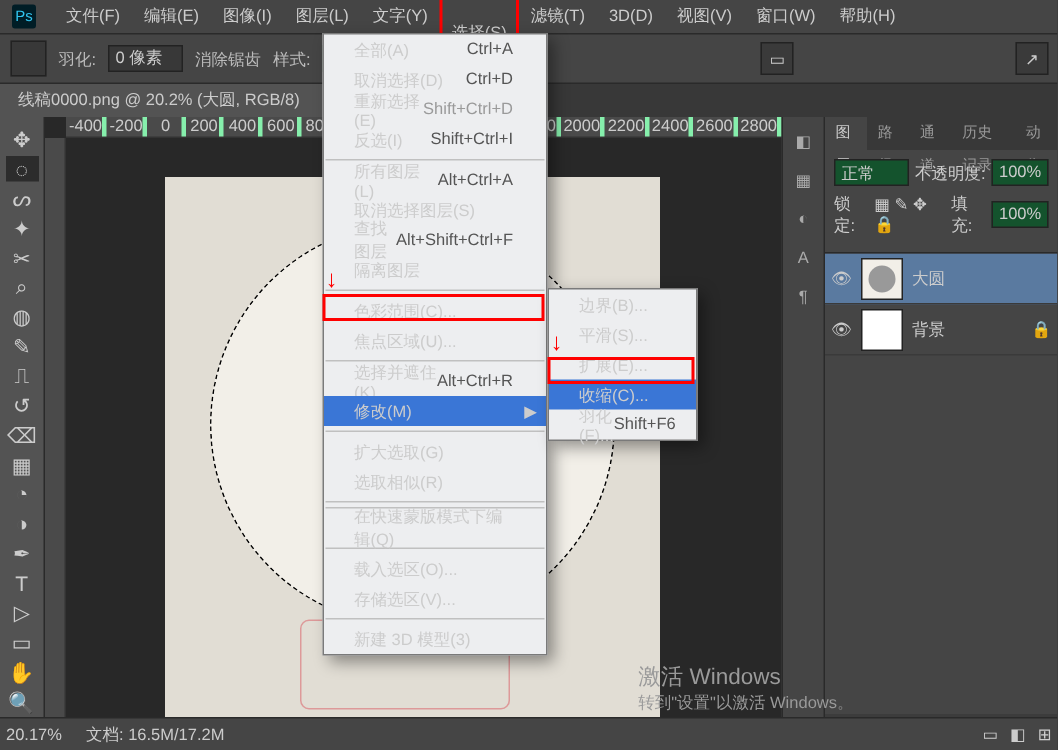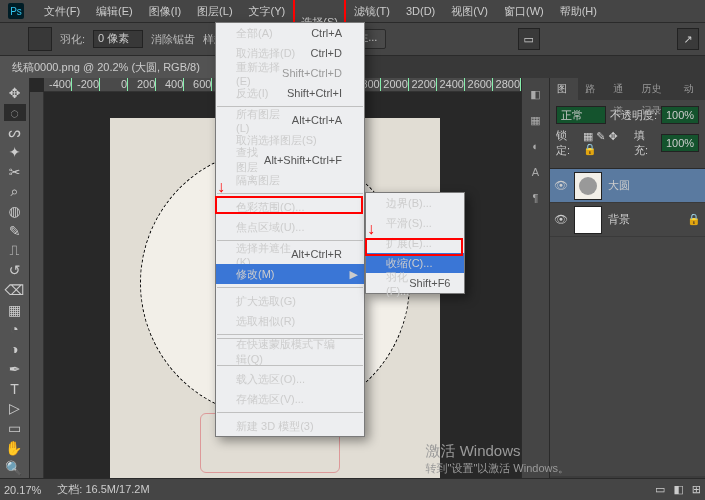--- a/index.html
+++ b/index.html
@@ -1,39 +1,39 @@
 <!DOCTYPE html>
 <html><head>
 <meta charset="utf-8">
 <style>
 *{margin:0;padding:0;box-sizing:border-box;font-family:"Microsoft YaHei",sans-serif;font-size:11px;color:#ccc;user-select:none}
 body{background:#535353;width:705px;height:500px;overflow:hidden;position:relative}
 .menubar{background:#454545;height:22px;display:flex;align-items:center;padding-left:36px}
 .menubar .ps{position:absolute;left:8px;top:3px;width:16px;height:16px;background:#001d26;border-radius:2px;display:flex;align-items:center;justify-content:center;color:#31c5f0;font-weight:normal;font-size:10px}
 .mi{padding:0 8px;height:22px;line-height:22px}
 .mi.hl{border:2px solid #f00;padding:16px 6px}
-.optbar{background:#454545;height:34px;border-top:1px solid #2a2a2a;border-bottom:1px solid #2a2a2a;display:flex;align-items:center;padding-left:28px;gap:8px}
+.optbar{background:#454545;height:34px;border-top:1px solid #2a2a2a;border-bottom:1px solid #2a2a2a;display:flex;align-items:center;padding-left:7px;gap:8px}
 .optbar .ico{width:24px;height:24px;background:#383838;border:1px solid #222}
 .optbar .lbl{color:#bbb}
 .optbar .inp{width:50px;height:18px;background:#383838;border:1px solid #222;color:#ccc;padding:0 4px}
 .optbar .btn{height:20px;padding:0 8px;background:#4a4a4a;border:1px solid #2a2a2a;border-radius:2px}
 .optbar .rbtn{margin-left:auto;width:22px;height:22px;background:#3a3a3a;border:1px solid #222;margin-right:6px;display:flex;align-items:center;justify-content:center}
 .tabbar{background:#383838;height:22px;display:flex}
 .tab{background:#535353;padding:0 12px;height:22px;line-height:22px;display:flex;gap:24px;align-items:center;border-right:1px solid #2a2a2a;font-size:10px}
 .tab .x{color:#999}
 .main{display:flex;height:422px}
 .toolbox{width:30px;background:#535353;border-right:1px solid #2a2a2a;display:flex;flex-direction:column;align-items:center;padding-top:6px;gap:2px}
 .tool{width:22px;height:22px;display:flex;align-items:center;justify-content:center;color:#ccc;font-size:14px;cursor:pointer}
 .tool.sel{background:#2c2c2c}
 .fgbg{width:22px;height:22px;position:relative;margin-top:4px}
 .fgbg .fg{position:absolute;left:0;top:0;width:14px;height:14px;background:#000;border:1px solid #888}
 .fgbg .bg{position:absolute;right:0;bottom:0;width:14px;height:14px;background:#fff;border:1px solid #888}
 .canvas-area{flex:1;background:#282828;position:relative;overflow:hidden}
 .ruler-h{position:absolute;top:0;left:14px;right:0;height:14px;background:#4a4a4a;border-bottom:1px solid #333;display:flex;font-size:9px;color:#999}
-.ruler-h span{flex:1;border-right:1px solid #86efac;text-align:right;padding-left:2px}
+.ruler-h span{flex:1;border-right:3px solid #86efac;text-align:center;padding-left:2px}
 .ruler-v{position:absolute;top:14px;left:0;width:14px;bottom:0;background:#4a4a4a;border-right:1px solid #333}
 .artboard{position:absolute;left:80px;top:40px;width:330px;height:390px;background:#e1ddd4}
 .circ{position:absolute;left:30px;top:30px;width:270px;height:270px;border-radius:50%;border:1px dashed #000;background:#f2efe8}
 .shp{position:absolute;left:90px;bottom:35px;width:140px;height:60px;border:1px solid #d99;border-radius:6px}
 .rightdock{width:28px;background:#454545;border-left:1px solid #2a2a2a;display:flex;flex-direction:column;align-items:center;padding-top:8px;gap:10px}
 .rightdock div{width:16px;height:16px;color:#aaa;display:flex;align-items:center;justify-content:center}
 .panels{width:156px;background:#454545;border-left:1px solid #2a2a2a;display:flex;flex-direction:column}
 .panel-tabs{display:flex;height:22px;background:#383838}
 .panel-tabs span{padding:0 7px;line-height:22px;font-size:10px;color:#999}
 .panel-tabs span.act{background:#454545;color:#ccc}

